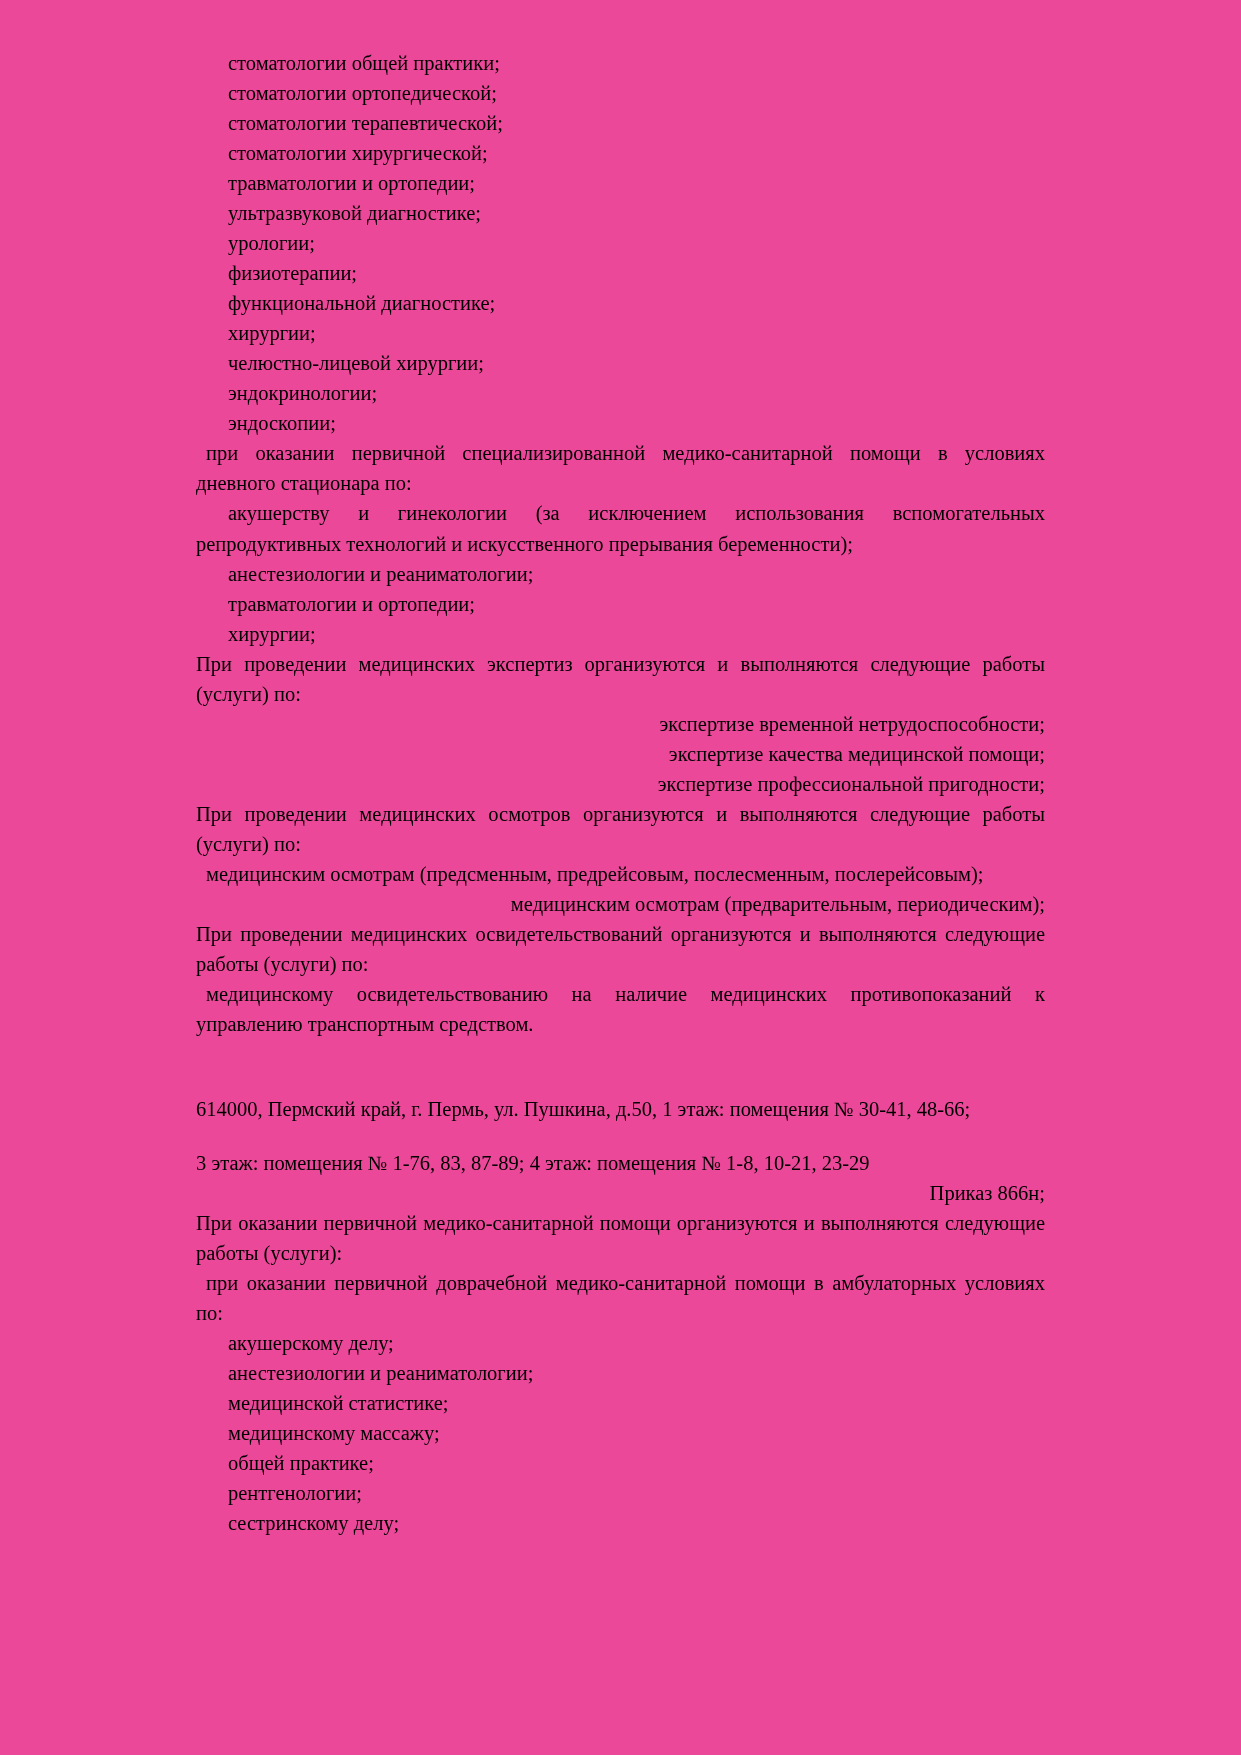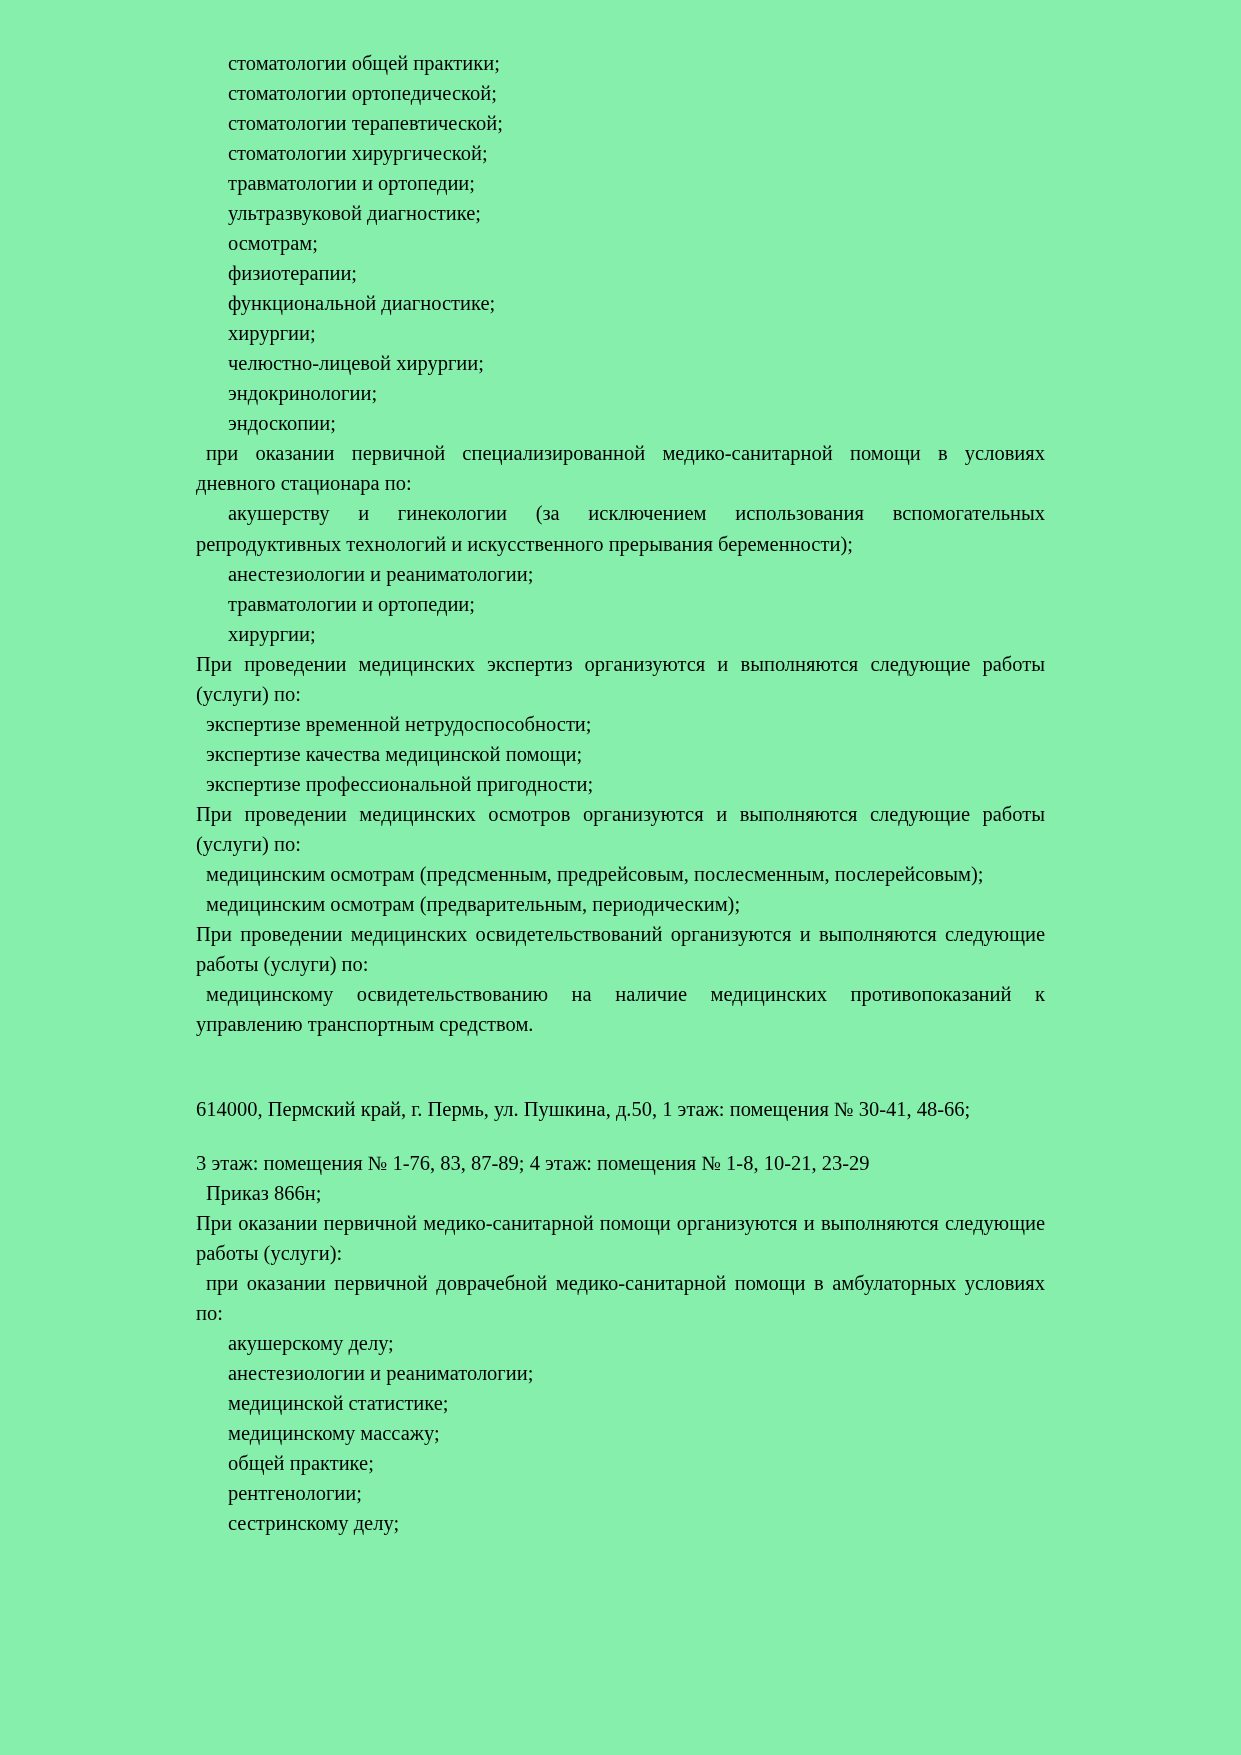--- a/index.html
+++ b/index.html
@@ -4,39 +4,39 @@
 <style>
   html, body {
     margin: 0;
     padding: 0;
     background: #ffffff;
   }
   .page {
     position: relative;
     width: 1241px;
     height: 1755px;
-    background: #86efac;
+    background: #ec4899;
     margin: 0 auto;
     box-sizing: border-box;
     padding: 48px 196px 0 196px;
     font-family: "Liberation Serif", "DejaVu Serif", serif;
     color: #000000;
   }
   .doc-body {
     font-size: 20.5px;
     line-height: 1.465;
   }
   .line {
     margin: 0;
     padding: 0;
     white-space: pre-wrap;
   }
   
   .ind-0 { text-indent: 0; }
-  .ind-1 { padding-left: 0; text-indent: 10px; }
+  .ind-1 { padding-left: 0; text-indent: 10px; text-align: right; }
   .ind-2 { padding-left: 0; text-indent: 32px; }
   .just {
     text-align: justify;
     text-align-last: left;
   }
   .hang-2 {
     padding-left: 0;
     text-indent: 32px;
     text-align: justify;
     text-align-last: left;
@@ -61,21 +61,21 @@
 <div class="page">
   <div class="doc-body">
 
     <div>
       <p class="line ind-2">стоматологии общей практики;</p>
       <p class="line ind-2">стоматологии ортопедической;</p>
       <p class="line ind-2">стоматологии терапевтической;</p>
       <p class="line ind-2">стоматологии хирургической;</p>
       <p class="line ind-2">травматологии и ортопедии;</p>
       <p class="line ind-2">ультразвуковой диагностике;</p>
-      <p class="line ind-2">осмотрам;</p>
+      <p class="line ind-2">урологии;</p>
       <p class="line ind-2">физиотерапии;</p>
       <p class="line ind-2">функциональной диагностике;</p>
       <p class="line ind-2">хирургии;</p>
       <p class="line ind-2">челюстно-лицевой хирургии;</p>
       <p class="line ind-2">эндокринологии;</p>
       <p class="line ind-2">эндоскопии;</p>
     </div>
 
     <p class="line hang-1">при оказании первичной специализированной медико-санитарной помощи в условиях дневного стационара по:</p>
 

